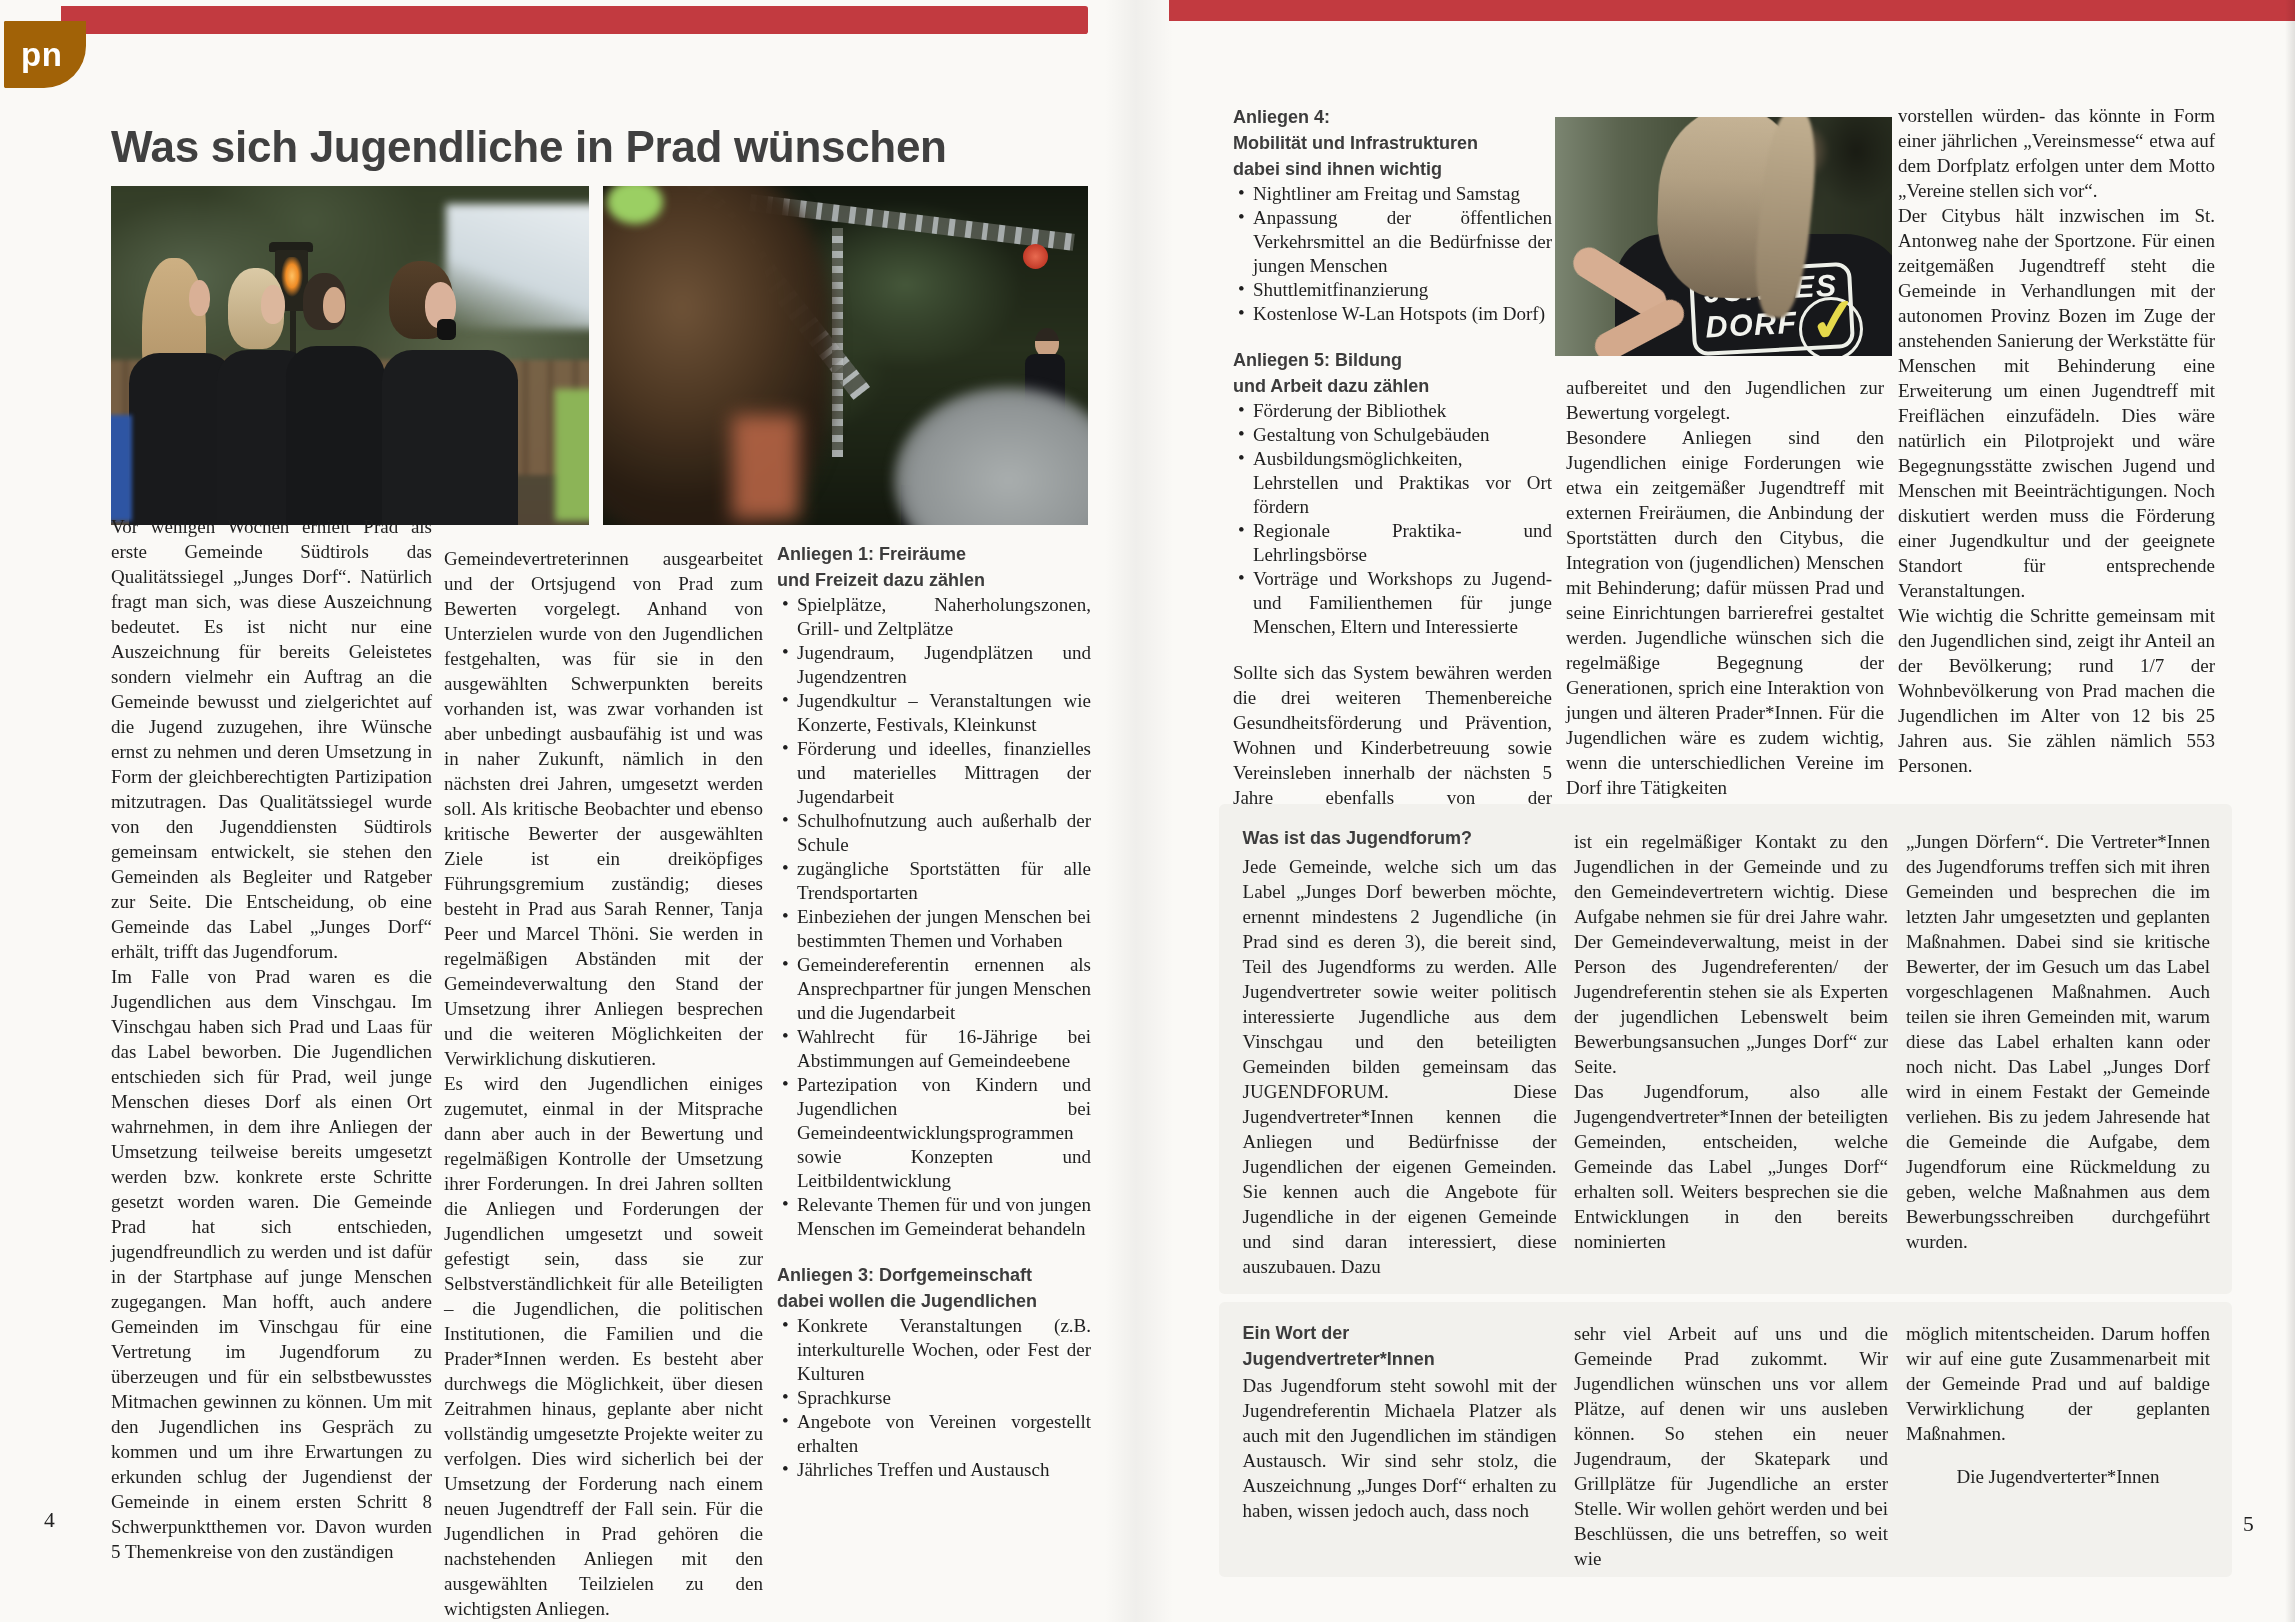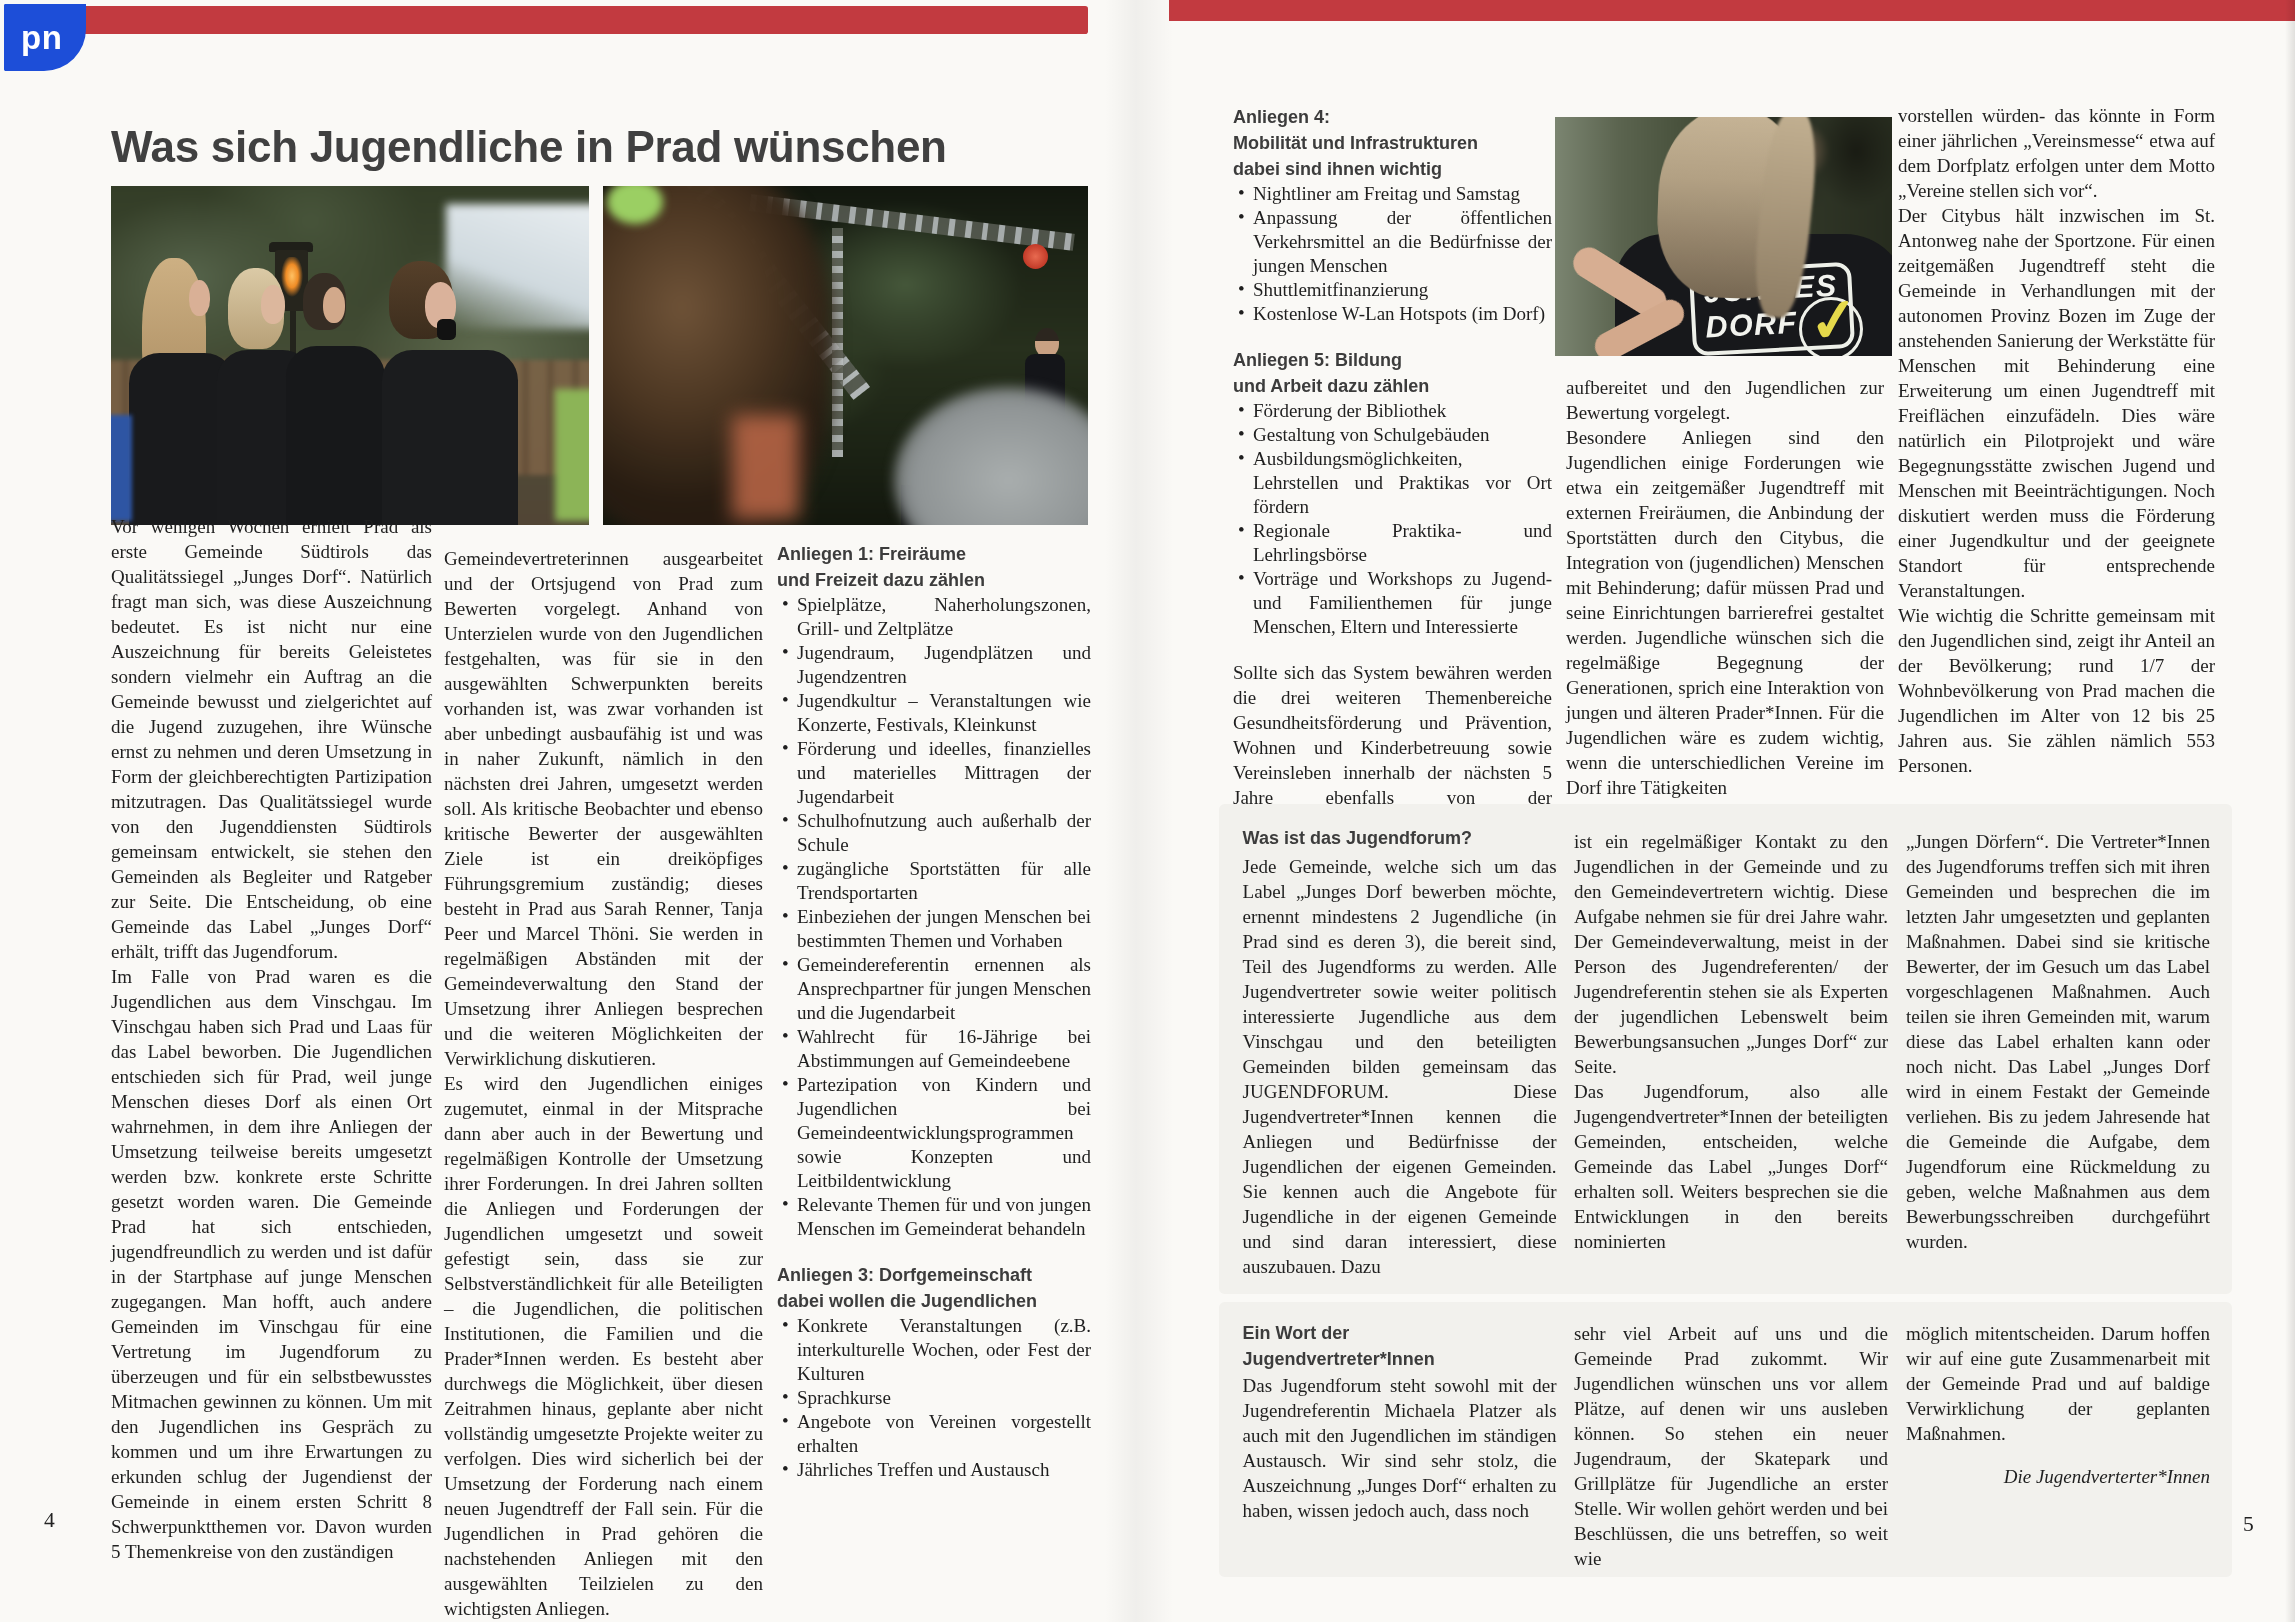--- a/index.html
+++ b/index.html
@@ -1,38 +1,38 @@
 <!DOCTYPE html>
 <html style="font-size:11px"><head>
 <meta charset="utf-8">
 <style>
   html,body{margin:0;padding:0;background:#e9e7e3;}
   #spread{position:relative;width:2295px;height:1623px;background:#faf9f6;overflow:hidden;
           font-family:"Liberation Serif",serif;color:#1f1f1f;}
   
   #bar-left{position:absolute;left:61px;top:5.6px;width:1027px;height:28px;background:#c23a40;border-radius:0 2.8px 2.8px 0;}
-  #logo-tab{position:absolute;left:4.2px;top:4px;width:82px;height:67px;background:#1d4ed8;border-radius:1.4px 0 42px 1.4px;}
+  #logo-tab{position:absolute;left:4.2px;top:21px;width:82px;height:67px;background:#a16207;border-radius:1.4px 0 42px 1.4px;}
   #logo-tab span{position:absolute;left:16.7px;top:15.3px;font-family:"Liberation Sans",sans-serif;
                  font-weight:700;font-size:33px;color:#ffffff;letter-spacing:0.7px;}
   #bar-right{position:absolute;left:1169px;top:0;width:1127px;height:21px;background:#c23a40;}
   #spine{position:absolute;left:1105px;top:0;width:69px;height:100%;pointer-events:none;
          background:linear-gradient(90deg,rgba(0,0,0,0) 0%,rgba(0,0,0,0.045) 45%,rgba(0,0,0,0) 100%);}
   #edge-right{position:absolute;right:0;top:0;width:9.7px;height:100%;pointer-events:none;
          background:linear-gradient(270deg,rgba(0,0,0,0.10),rgba(0,0,0,0));}
   #headline{position:absolute;left:111px;top:93px;width:986px;font-family:"Liberation Sans",sans-serif;
             font-weight:700;font-size:44px;letter-spacing:-0.3px;color:#404040;}
   
   .col{position:absolute;font-size:19px;line-height:25px;text-align:justify;color:#1f1f1f;}
   .para{margin:0;}
   .sans-h{font-family:"Liberation Sans",sans-serif;font-weight:700;font-size:18px;line-height:26px;
           color:#3c3c3c;text-align:left;}
   .h-gap{margin-top:21px;}
   .bullet{position:relative;padding-left:20px;line-height:24px;}
   .bullet::before{content:"•";position:absolute;left:4.9px;top:-0.7px;}
-  .sig{margin-top:29px;font-style:italic;text-align:right;}
+  .sig{margin-top:29px;text-align:center;}
   #lp-c1{left:111px;top:514px;width:321px;}
   #lp-c2{left:444px;top:546px;width:319px;}
   #lp-c3{left:777px;top:541px;width:314px;}
   #rp-c1{left:1233px;top:104px;width:319px;}
   #rp-c2{left:1566px;top:375px;width:318px;}
   #rp-c3{left:1898px;top:103px;width:317px;}
   .pgnum{position:absolute;font-size:21.5px;color:#222;}
   #pg4{left:44px;top:1508px;}
   #pg5{left:2243px;top:1512px;}
   

